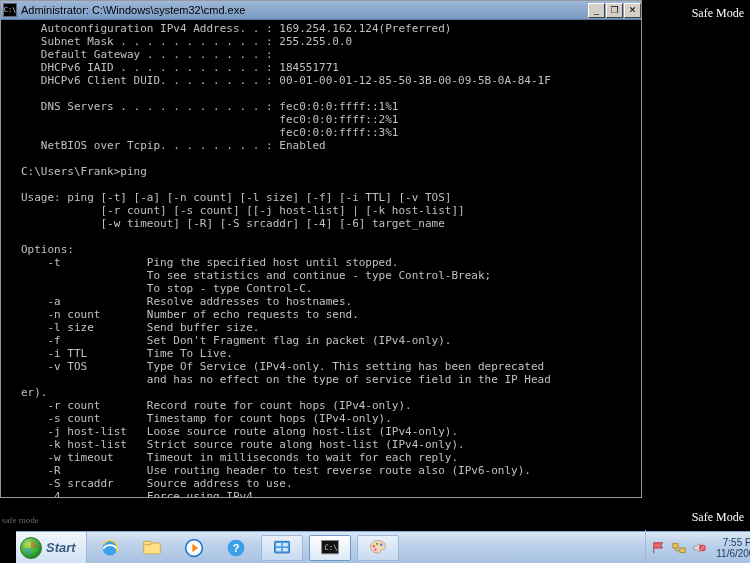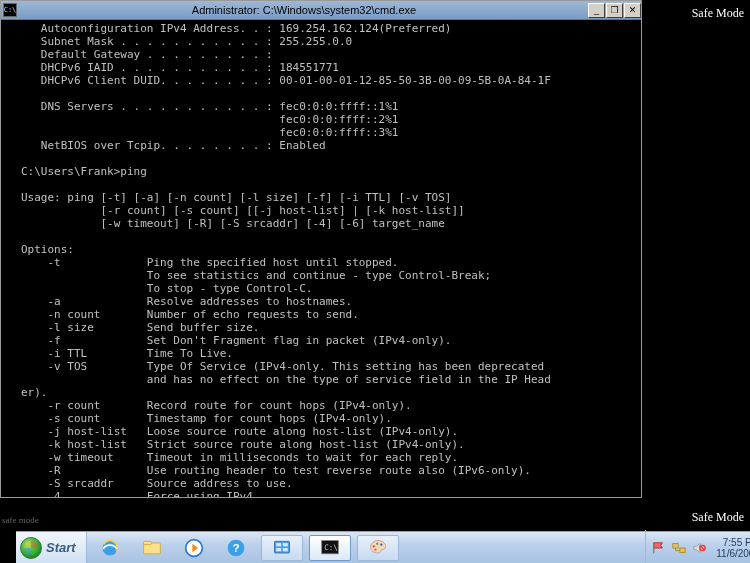--- a/index.html
+++ b/index.html
@@ -18,21 +18,21 @@
     position: absolute; left: 0; top: 0; width: 642px; height: 498px;
     background: #000; border: 1px solid #999;
     display: flex; flex-direction: column;
   }
   .cmd-titlebar {
     height: 19px; background: linear-gradient(#9db8d8,#7a9bc4);
     display: flex; align-items: center; font-size: 11px; color: #000;
     padding-left: 2px; border-bottom: 1px solid #5a7aa0;
   }
   .cmd-titlebar .icon { width: 14px; height: 14px; background: #000; border:1px solid #666; margin-right: 4px; display:inline-flex;align-items:center;justify-content:center;}
-  .cmd-titlebar .title { flex: 1; white-space: nowrap; overflow: hidden; text-align: center; }
+  .cmd-titlebar .title { flex: 1; white-space: nowrap; overflow: hidden; }
   .cmd-titlebar .btns { display: flex; }
   .cmd-titlebar .btn {
     width: 17px; height: 15px; background: #d4d0c8; border: 1px solid #fff;
     border-right-color:#404040; border-bottom-color:#404040;
     margin-left: 1px; font-size: 9px; display: flex; align-items:center; justify-content:center;
     font-family: Arial; cursor: default;
   }
   .cmd-body {
     flex: 1; background: #000; color: #c0c0c0;
     font-family: "Lucida Console", Consolas, monospace;

